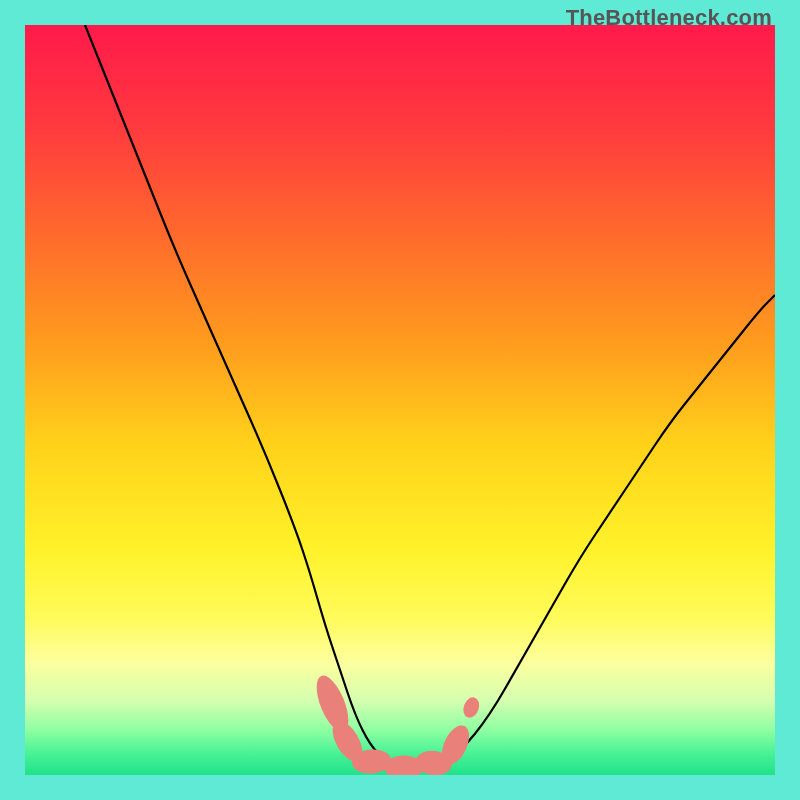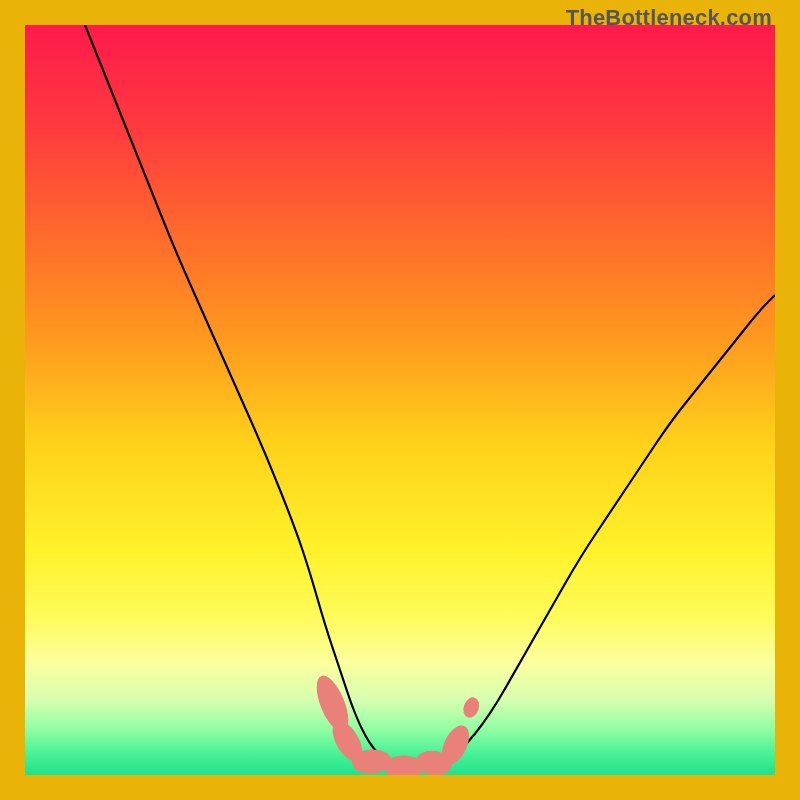--- a/index.html
+++ b/index.html
@@ -1,21 +1,21 @@
 <!DOCTYPE html>
 <html><head>
 <meta charset="utf-8">
 <style>
   * { margin: 0; padding: 0; box-sizing: border-box; }
   html, body { width: 800px; height: 800px; overflow: hidden; background: #000; }
   .frame {
     position: relative;
     width: 800px;
     height: 800px;
-    background: #eab308;
+    background: #5eead4;
   }
   .plot-area {
     position: absolute;
     left: 25px;
     top: 25px;
     width: 750px;
     height: 750px;
   }
   .watermark {
     position: absolute;

